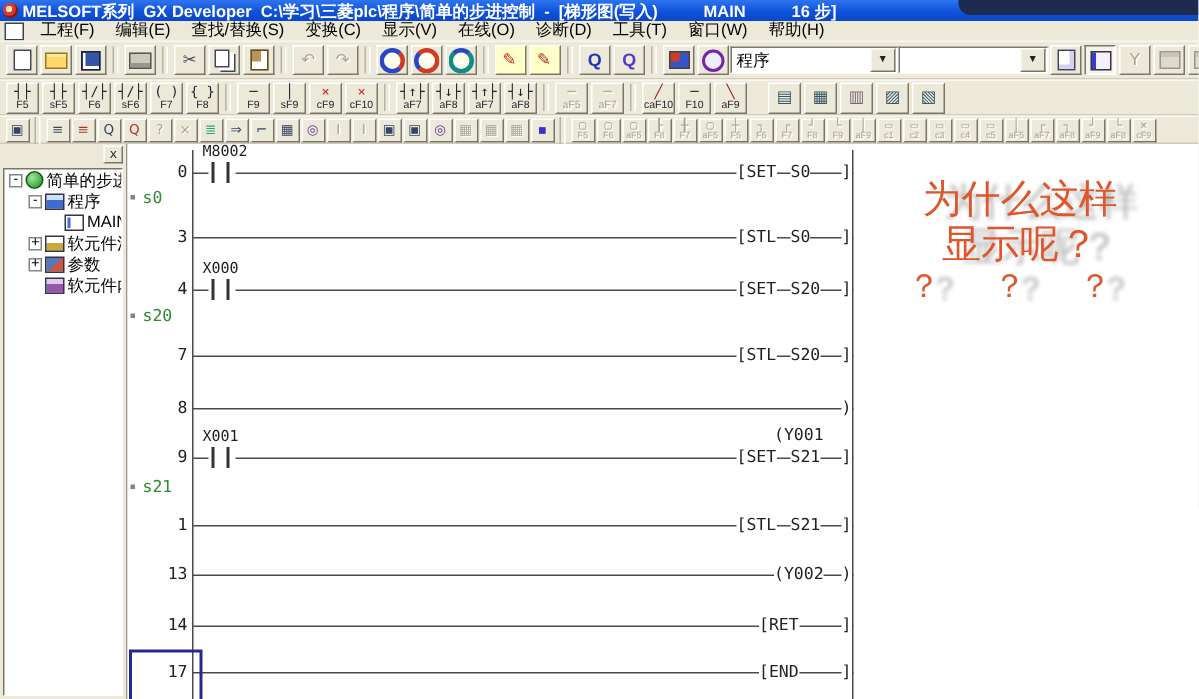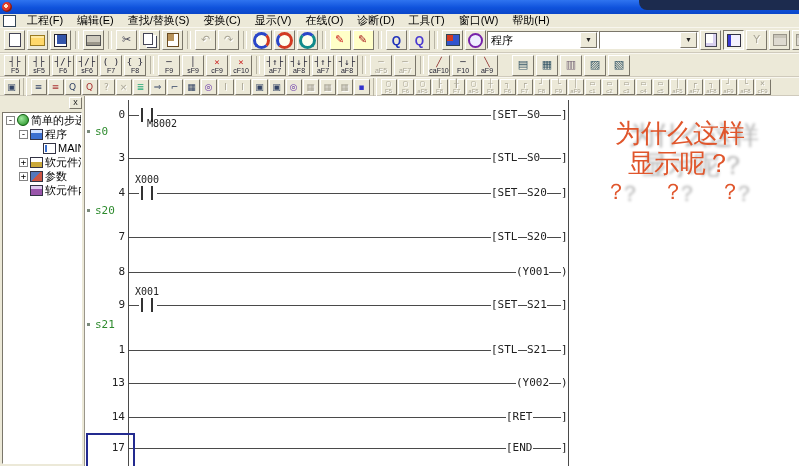--- a/index.html
+++ b/index.html
@@ -129,20 +129,21 @@
   #overlay-big{position:absolute;left:438px;top:108px;z-index:5;pointer-events:none;
     font-family:"Liberation Sans",sans-serif;font-weight:bold;font-size:55px;line-height:58px;
     letter-spacing:4px;color:#2dbb2d;-webkit-text-stroke:2px #117011;
     text-shadow:14px 10px 8px #909090;white-space:nowrap;}
 </style>
 </head>
 <body>
 
 <div id="titlebar">
   <span id="app-icon"></span>
+  <span>MELSOFT系列  GX Developer  C:\学习\三菱plc\程序\简单的步进控制  -  [梯形图(写入)          MAIN          16 步]</span>
   <div id="title-dark"></div>
 </div>
 
 <div id="menubar">
   <span id="mdi-doc-icon"></span>
 
 <span class="menu-item">工程(F)</span>
     <span class="menu-item">编辑(E)</span>
     <span class="menu-item">查找/替换(S)</span>
     <span class="menu-item">变换(C)</span>
@@ -550,21 +551,21 @@
     <div id="overlay-q">
       <div class="q1">为什么这样</div>
       <div class="q2">显示呢？</div>
       <div class="q3">？ ？ ？</div>
     </div>
   <div class="rung-line" style="top: 19px;"></div>
       <div class="step-num" style="top: 13px;">0</div>
       <div class="contact-patch" style="left: 54px; top: 11px;"></div>
       <div class="contact-bar" style="left: 56px; top: 12px;"></div>
       <div class="contact-bar" style="left: 66px; top: 12px;"></div>
-      <div class="dev-label" style="left: 62px; top: 0px; margin-top: 22px;">M8002</div>
+      <div class="dev-label" style="left: 50px; top: 0px;">M8002</div>
       <div class="lad-txt" style="left: 406px; top: 13px;">[SET</div>
       <div class="lad-txt" style="left: 442px; top: 13px;">S0</div>
       <div class="lad-txt" style="left: 476px; top: 13px;">]</div>
       <div class="rung-line" style="top: 62px;"></div>
       <div class="step-num" style="top: 56px;">3</div>
       <div class="lad-txt" style="left: 406px; top: 56px;">[STL</div>
       <div class="lad-txt" style="left: 442px; top: 56px;">S0</div>
       <div class="lad-txt" style="left: 476px; top: 56px;">]</div>
       <div class="rung-line" style="top: 97px;"></div>
       <div class="step-num" style="top: 91px;">4</div>
@@ -575,21 +576,21 @@
       <div class="lad-txt" style="left: 406px; top: 91px;">[SET</div>
       <div class="lad-txt" style="left: 442px; top: 91px;">S20</div>
       <div class="lad-txt" style="left: 476px; top: 91px;">]</div>
       <div class="rung-line" style="top: 141px;"></div>
       <div class="step-num" style="top: 135px;">7</div>
       <div class="lad-txt" style="left: 406px; top: 135px;">[STL</div>
       <div class="lad-txt" style="left: 442px; top: 135px;">S20</div>
       <div class="lad-txt" style="left: 476px; top: 135px;">]</div>
       <div class="rung-line" style="top: 176px;"></div>
       <div class="step-num" style="top: 170px;">8</div>
-      <div class="lad-txt" style="left: 431px; top: 170px;">(Y001</div>
+      <div class="lad-txt" style="left: 431px; top: 188px;">(Y001</div>
       <div class="lad-txt" style="left: 476px; top: 170px;">)</div>
       <div class="rung-line" style="top: 209px;"></div>
       <div class="step-num" style="top: 203px;">9</div>
       <div class="contact-patch" style="left: 54px; top: 201px;"></div>
       <div class="contact-bar" style="left: 56px; top: 202px;"></div>
       <div class="contact-bar" style="left: 66px; top: 202px;"></div>
       <div class="dev-label" style="left: 50px; top: 190px;">X001</div>
       <div class="lad-txt" style="left: 406px; top: 203px;">[SET</div>
       <div class="lad-txt" style="left: 442px; top: 203px;">S21</div>
       <div class="lad-txt" style="left: 476px; top: 203px;">]</div>

